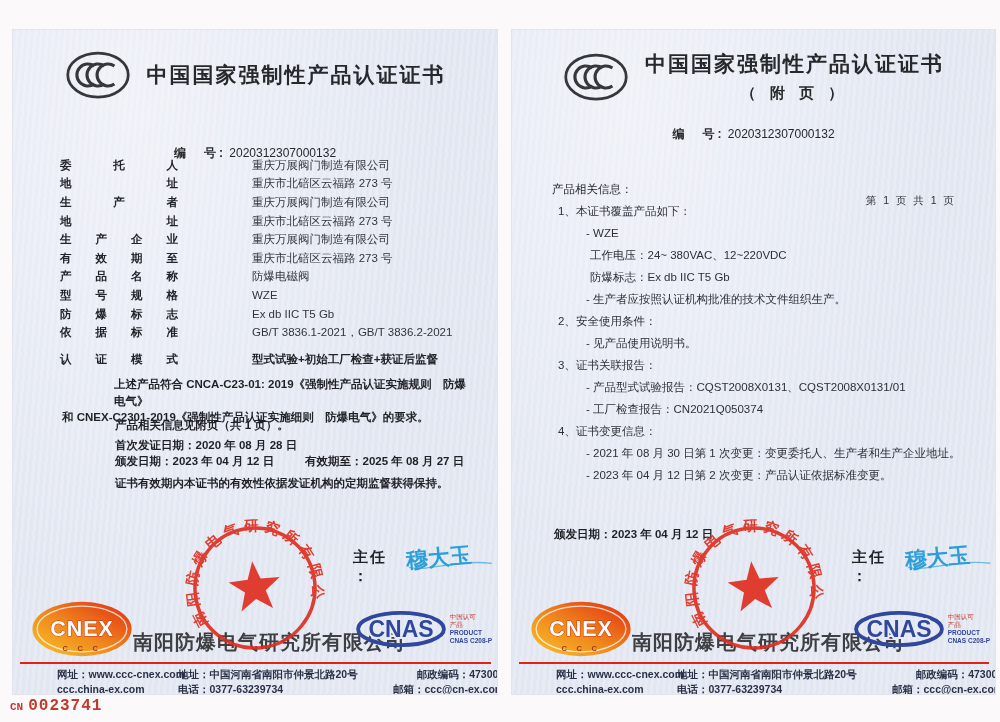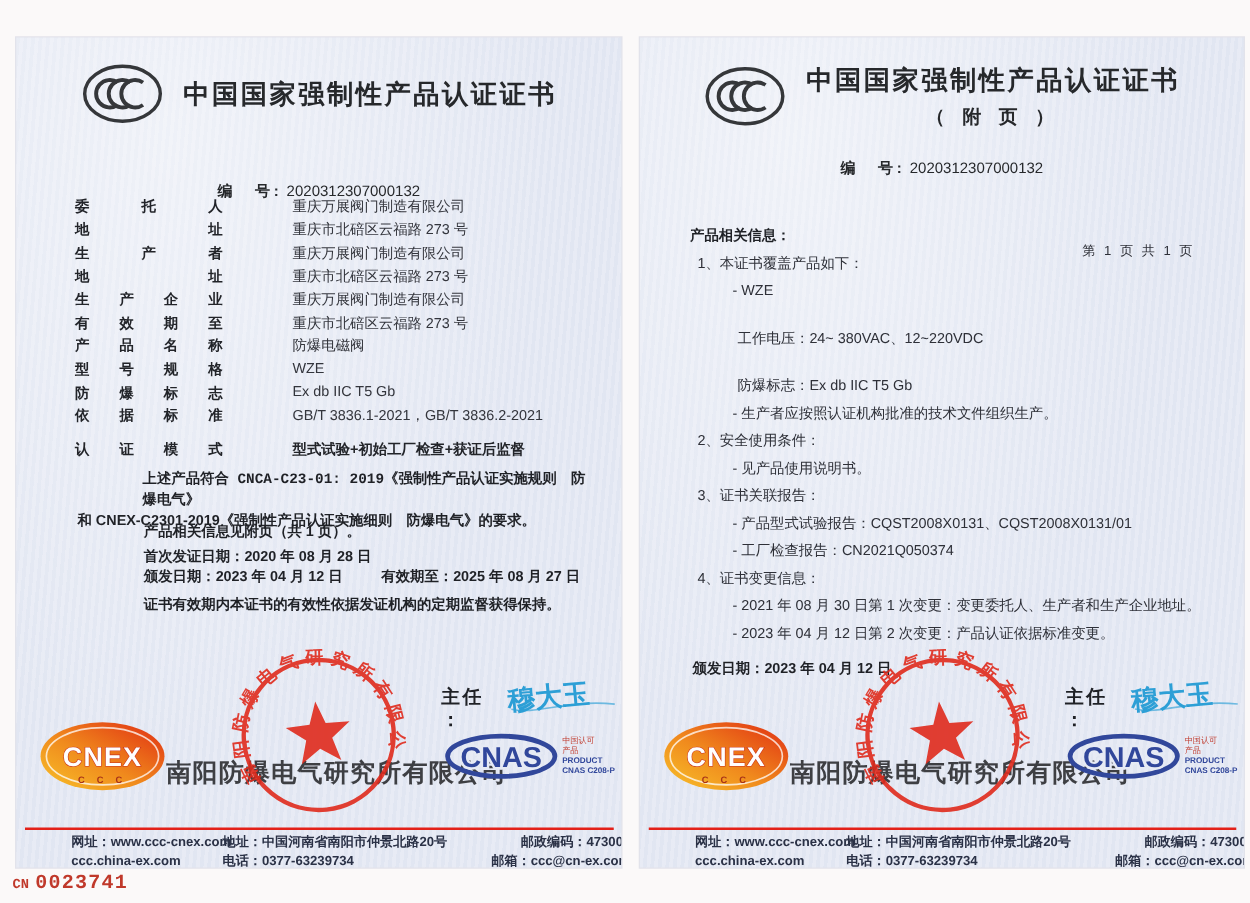--- a/index.html
+++ b/index.html
@@ -34,50 +34,50 @@
   .certno { position:absolute; left:0; right:0; text-align:center; font-size:12px; color:#26282b; }
   .page.left  .certno { top:115px; }
   .page.right .certno { top:96px; }
   .certno .lbl { font-weight:bold; letter-spacing:3px; }
   .pageinfo { position:absolute; top:120px; right:39px; font-size:10.5px; color:#2e3038; letter-spacing:2px;margin-top:44px; }
 
   .fields { position:absolute; top:126px; left:47px; right:16px; }
   .frow { height:18.6px; display:flex; align-items:center; font-size:11.5px; }
   .f-label { display:inline-block; width:118px; font-weight:bold; color:#222429;
              text-align:justify; text-align-last:justify; text-justify:inter-character; }
-  .f-value { margin-left:56px; color:#33353c; white-space:nowrap; }
+  .f-value { margin-left:74px; color:#33353c; white-space:nowrap; }
   .certmode { position:absolute; top:322px; left:47px; display:flex; align-items:center; font-size:11.5px; }
   .certmode .f-value { font-weight:bold; color:#222429; }
 
   .compliance { position:absolute; top:346px; left:49px; right:22px;
                 font-size:11.5px; font-weight:bold; line-height:16.5px; color:#1f2126; }
-  .compliance .ind { padding-left:52px; display:block;font-family:Liberation Mono, monospace; }
+  .compliance .ind { padding-left:52px; display:block; }
   .note   { position:absolute; left:102px; font-size:11.5px; font-weight:bold; color:#1f2126; white-space:nowrap; }
   .attach { top:388px; }
   .first  { top:408px; }
   .issuerow { position:absolute; top:424px; left:102px; right:20px; font-size:11.5px; font-weight:bold; color:#1f2126; }
   .issuerow .valid { position:absolute; left:190px; top:0; }
   .validity { top:446px; }
 
   .rlines { position:absolute; top:148px; left:0; right:18px; font-size:11.5px; color:#2e3038; }
   .rline { height:22px; line-height:22px; white-space:nowrap; }
-  .t0 { padding-left:40px; font-weight:bold; color:#1f2126; }
+  .t0 { padding-left:40px; font-weight:normal; color:#1f2126; }
   .t1 { padding-left:46px; }
   .t2 { padding-left:74px; }
-  .t3 { padding-left:78px;margin-top:16px; }
+  .t3 { padding-left:78px; }
   .r-issue { position:absolute; top:497px; left:42px; font-size:11.5px; font-weight:bold; color:#1f2126; }
 
   .signrow { position:absolute; top:508px; left:340px; display:flex; align-items:flex-start; z-index:4; }
   .signrow .dlabel { font-size:15px; font-weight:bold; color:#1f2126; letter-spacing:2px; margin-top:10px; }
   .signrow svg { margin:-6px 0 0 2px; }
 
   .stamp { position:absolute; top:488px; left:172px; width:140px; height:140px;
            z-index:3; opacity:0.9; transform:rotate(-6deg); }
 
-  .company-row { position:absolute; top:544px; left:0; right:0; height:62px; }
+  .company-row { position:absolute; top:568px; left:0; right:0; height:62px; }
   .cnex { position:absolute; left:16px; top:2px; }
   .company-name { position:absolute; left:120px; right:102px; bottom:4px; text-align:center;
                   font-size:20px; font-weight:bold; letter-spacing:1px; color:#3e3f43; white-space:nowrap; }
   .cnas { position:absolute; right:5px; top:8px; display:flex; align-items:center; gap:3px; }
   .cnas-side { display:flex; flex-direction:column; line-height:8px; }
   .cnas-side .red  { font-size:6.5px; color:#c0392b; }
   .cnas-side .blue { font-size:6.5px; font-weight:bold; color:#31479b; }
 
   .redline { position:absolute; top:632px; left:7px; right:6px; height:2px; background:#e32119; }
   .footer { position:absolute; top:637px; left:10px; right:8px;

